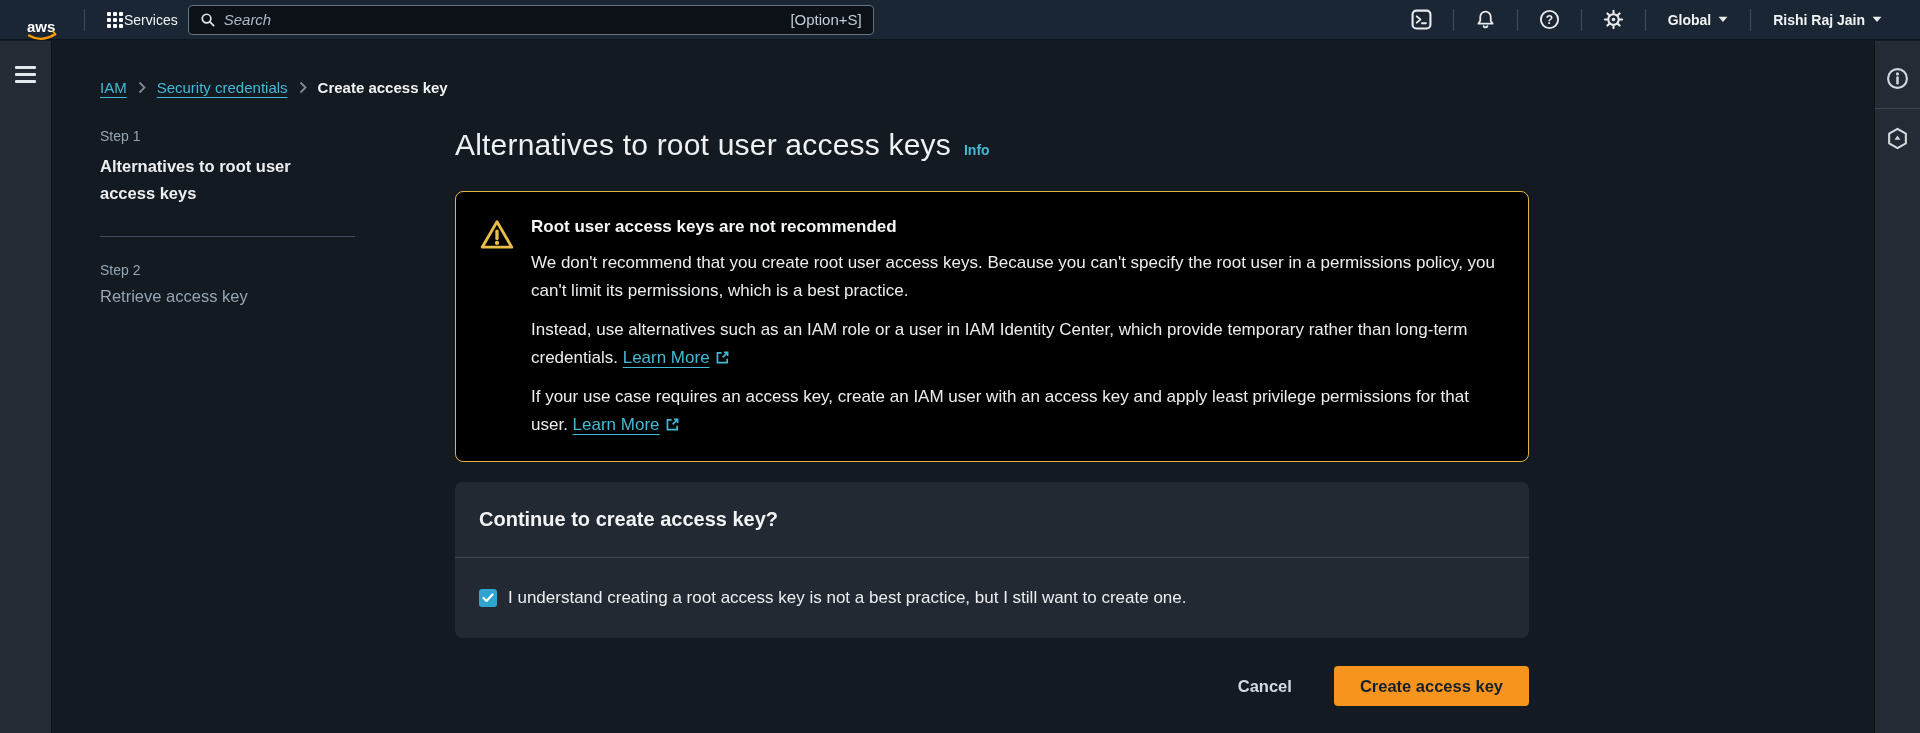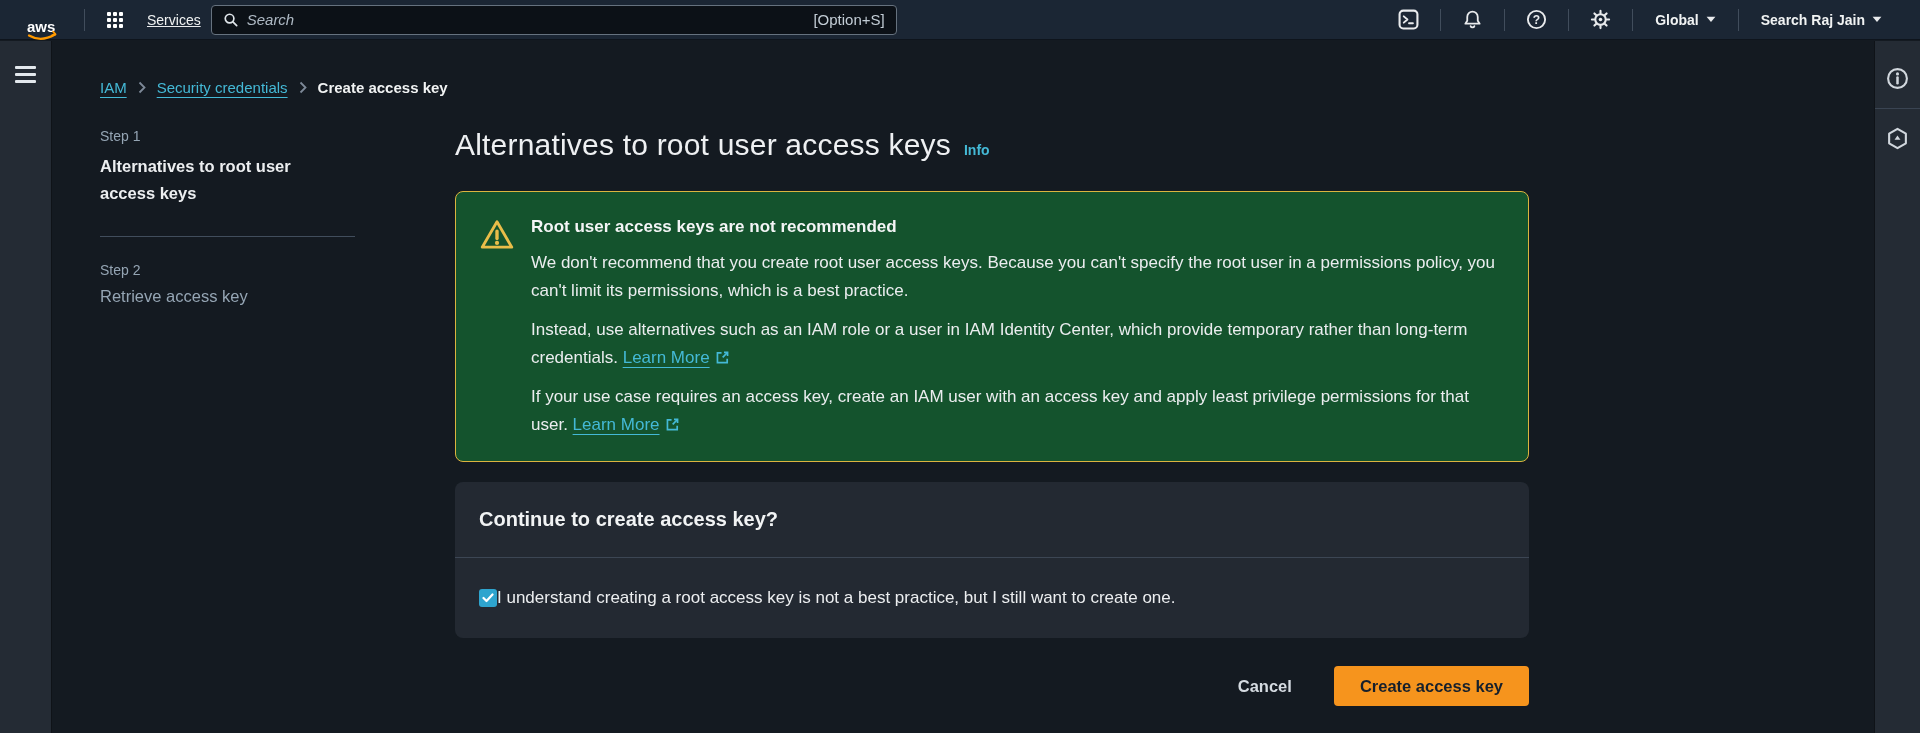--- a/index.html
+++ b/index.html
@@ -12,21 +12,21 @@
     position:relative;
   }
 
   
   .topnav {
     height:40px; background:#1b2634; display:flex; align-items:center;
     padding:0 16px; border-bottom:1px solid rgba(0,0,0,.45);
   }
   .logo { display:flex; align-items:flex-end; padding:0 8px; cursor:pointer;margin-top:20px; }
   .nav-divider { width:1px; height:22px; background:#414d5c; margin:0 12px; }
-  .services-btn { display:flex; align-items:center; gap:24px; padding:0 10px; height:40px; cursor:pointer;text-decoration:underline; }
+  .services-btn { display:flex; align-items:center; gap:1px; padding:0 10px; height:40px; cursor:pointer; }
   .grid-icon { display:grid; grid-template-columns:repeat(3,4px); grid-template-rows:repeat(3,4px); gap:2px; }
   .grid-icon i { background:#ffffff; border-radius:1px; }
   .nav-label { font-size:14px; color:#f1f3f3; }
   .searchbox {
     width:686px; height:30px; background:#0c1117;
     border:1px solid #66727f; border-radius:4px;
     display:flex; align-items:center; padding:0 11px; gap:9px;
   }
   .searchbox input {
     flex:1; background:transparent; border:none; outline:none;
@@ -73,38 +73,38 @@
   .step-title-inactive { font-size:16.5px; color:#95a5b4; }
   .steps-divider { border:none; border-top:1px solid #414d5c; margin:29px 0 25px 0; width:255px; }
 
   .main-col { width:1074px; flex:0 0 1074px; }
   .page-title-row { display:flex; align-items:baseline; gap:13px; }
   .page-title { font-size:30px; font-weight:400; color:#eef0f2; letter-spacing:.2px; }
   .info-link { font-size:14px; font-weight:700; color:#44b9d6; cursor:pointer; }
 
   
   .alert {
-    margin-top:29px; border:1px solid #dcb43f; background:#14532d;
+    margin-top:29px; border:1px solid #dcb43f; background:#000000;
     border-radius:8px; padding:25px 24px 22px 24px; display:flex; gap:17px;
   }
   .alert-icon { flex:0 0 34px; padding-top:2px; }
   .alert-body { flex:1; }
   .alert-title { font-size:17px; font-weight:700; color:#f4f5f6; margin-bottom:12px; }
   .alert p { font-size:17px; line-height:28px; color:#ebedef; margin-bottom:11px; }
   .alert p:last-child { margin-bottom:0; }
   .learn-link { color:#44b9d6; text-decoration:underline; text-underline-offset:4px; cursor:pointer; white-space:nowrap; }
   .ext-icon { vertical-align:-2px; margin-left:5px; }
 
   
   .card { margin-top:20px; background:#232932; border-radius:8px; overflow:hidden; }
   .card-header { padding:26px 24px; }
   .card-title { font-size:20px; font-weight:700; color:#f1f3f4; }
   .card-divider { height:1px; background:#3c4654; }
   .card-body { padding:30px 24px 30px 24px; }
-  .checkbox-row { display:flex; align-items:center; cursor:pointer; }
+  .checkbox-row { display:flex; align-items:center; gap:11px; cursor:pointer; }
   .checkbox {
     width:18px; height:18px; border-radius:3px; background:#2ea4ce;
     display:flex; align-items:center; justify-content:center; flex:0 0 18px;
   }
   .checkbox-label { font-size:17px; color:#eceef0; }
 
   
   .actions { width:1074px; display:flex; justify-content:flex-end; align-items:center; gap:42px; margin-top:28px; }
   .btn-link { font-size:16.5px; font-weight:700; color:#d5dbe1; background:none; border:none; cursor:pointer;
               font-family:"Liberation Sans", sans-serif; }
@@ -186,21 +186,21 @@
     </div>
     <div class="nav-divider" style="margin:0"></div>
     <div class="nav-text-btn">
       <span>Global</span>
       <svg width="10" height="7" viewBox="0 0 10 7">
         <path d="M0.6 0.8 L5 6 L9.4 0.8 Z" fill="#e9ebed"></path>
       </svg>
     </div>
     <div class="nav-divider" style="margin:0"></div>
     <div class="nav-text-btn">
-      <span>Search Raj Jain</span>
+      <span>Rishi Raj Jain</span>
       <svg width="10" height="7" viewBox="0 0 10 7">
         <path d="M0.6 0.8 L5 6 L9.4 0.8 Z" fill="#e9ebed"></path>
       </svg>
     </div>
   </div>
 </header>
 
 <div class="app">
 
   <aside class="left-rail">

